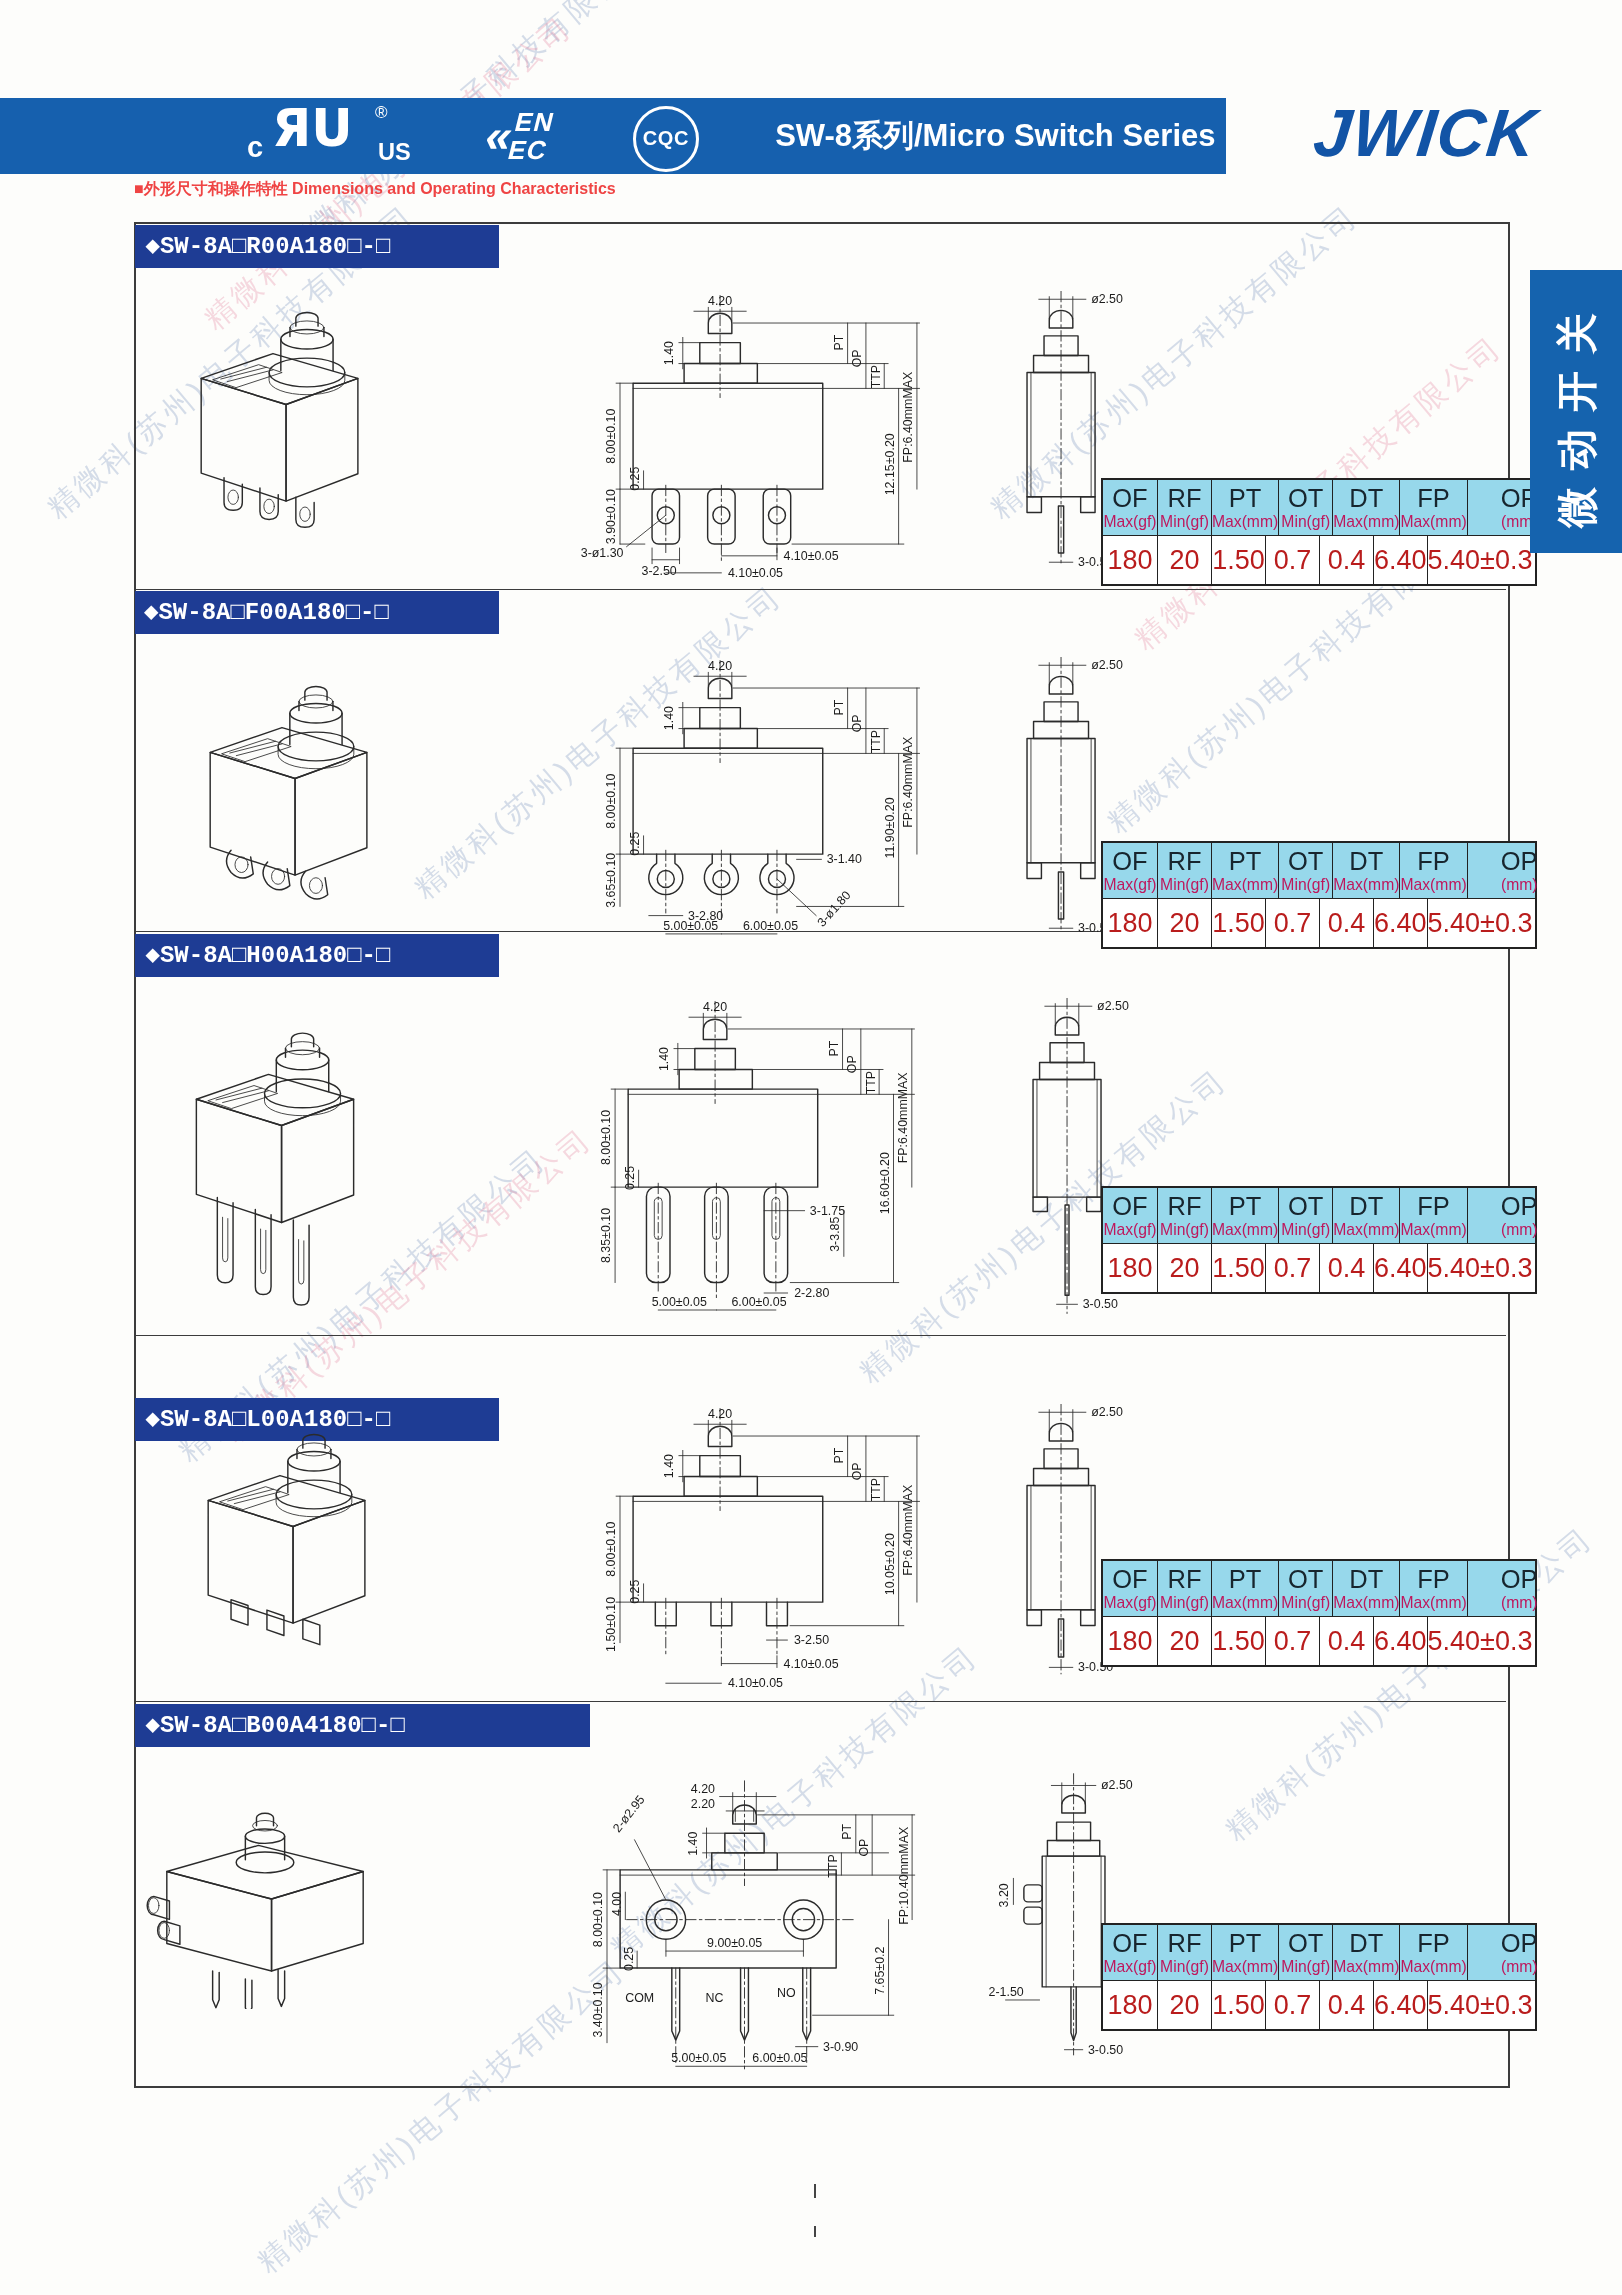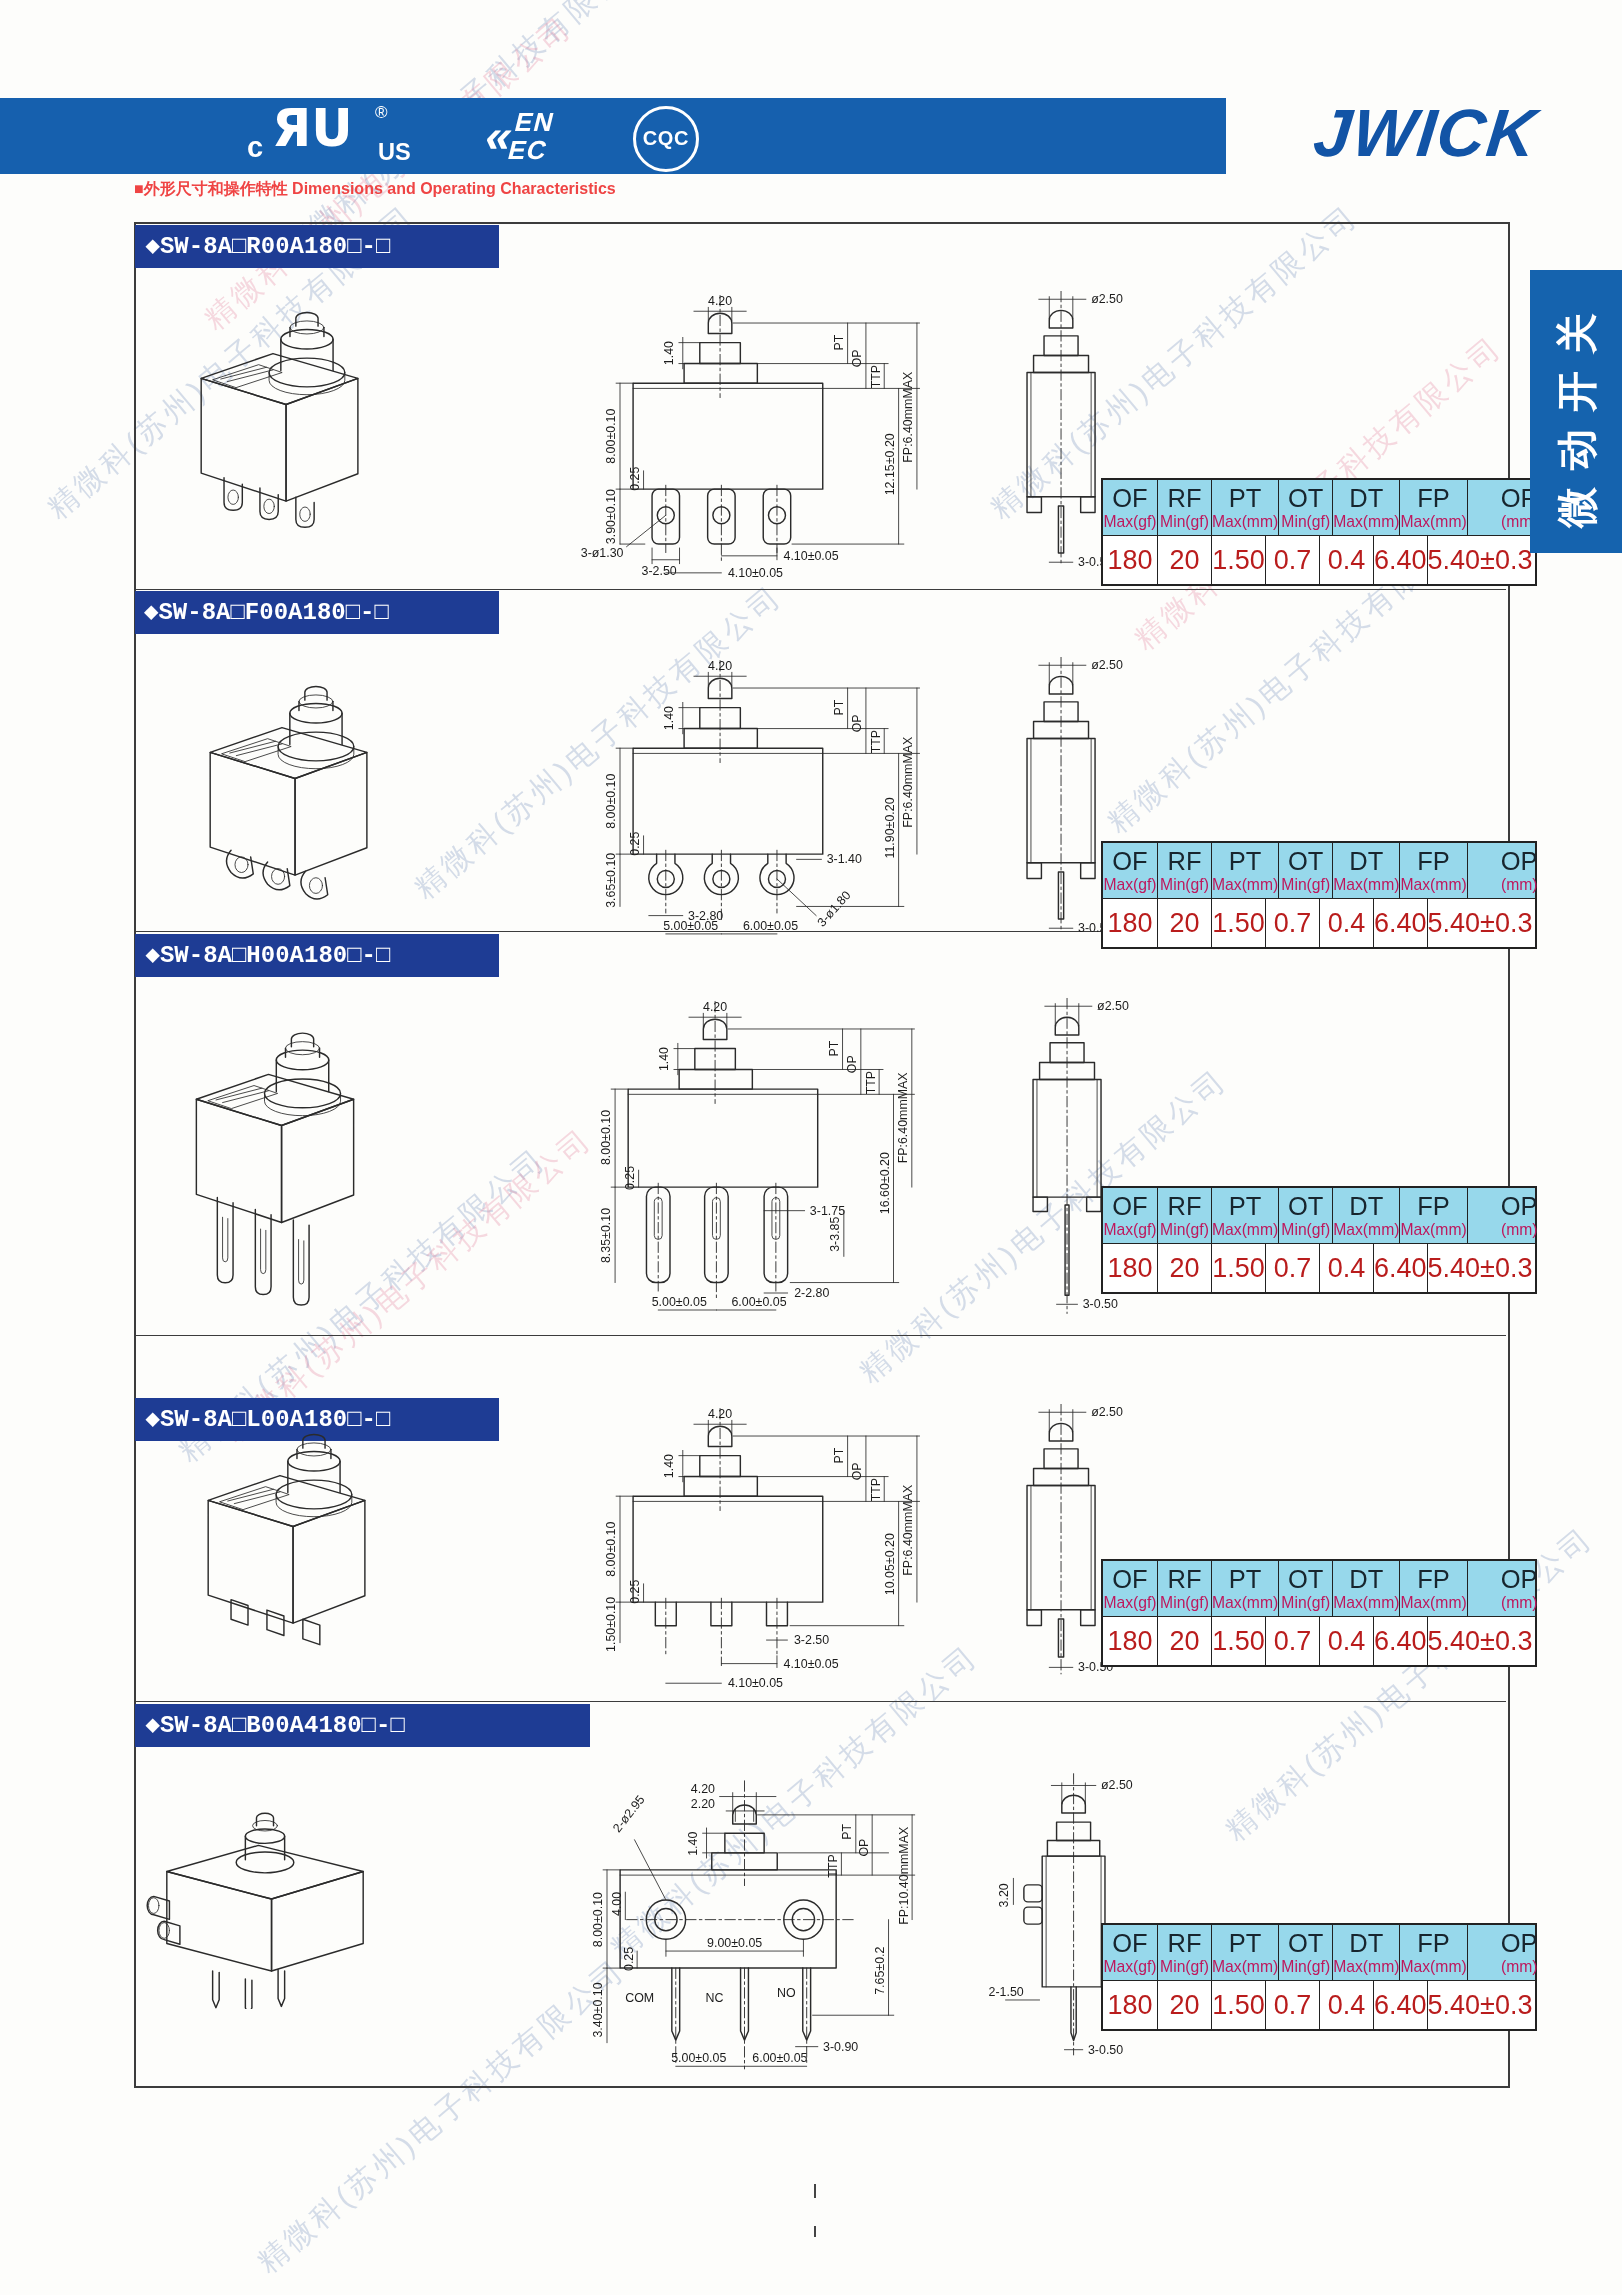--- a/index.html
+++ b/index.html
@@ -85,20 +85,21 @@
       <span class="ul-us">US</span>
     </div>
     <div class="enec">
       <span class="chev">«</span>
       <span class="stack">
         <span>EN</span>
         <span>EC</span>
       </span>
     </div>
     <div class="cqc">CQC</div>
+    <div class="banner-title">SW-8系列/Micro Switch Series</div>
   </div>
   <div class="brand">JWICK</div>
 
   <div class="heading">■外形尺寸和操作特性 Dimensions and Operating Characteristics</div>
 
   <div class="box"></div>
   <div class="rowline" style="top:589px;"></div>
   <div class="rowline" style="top:931px;"></div>
   <div class="rowline" style="top:1335px;"></div>
   <div class="rowline" style="top:1701px;"></div>

